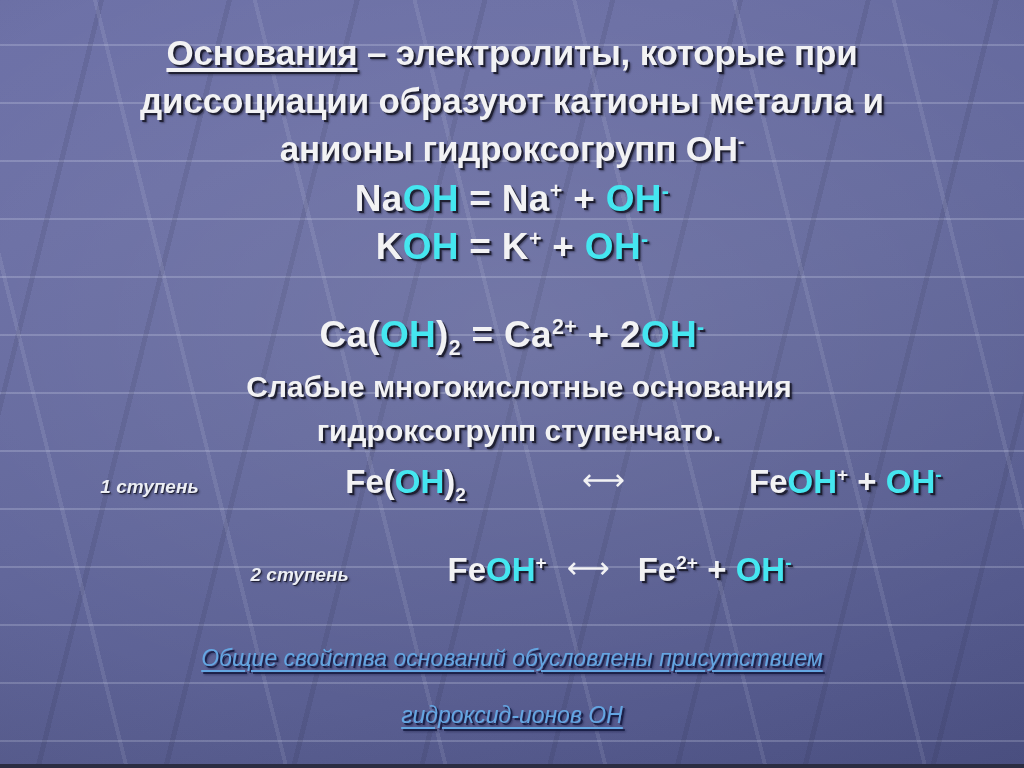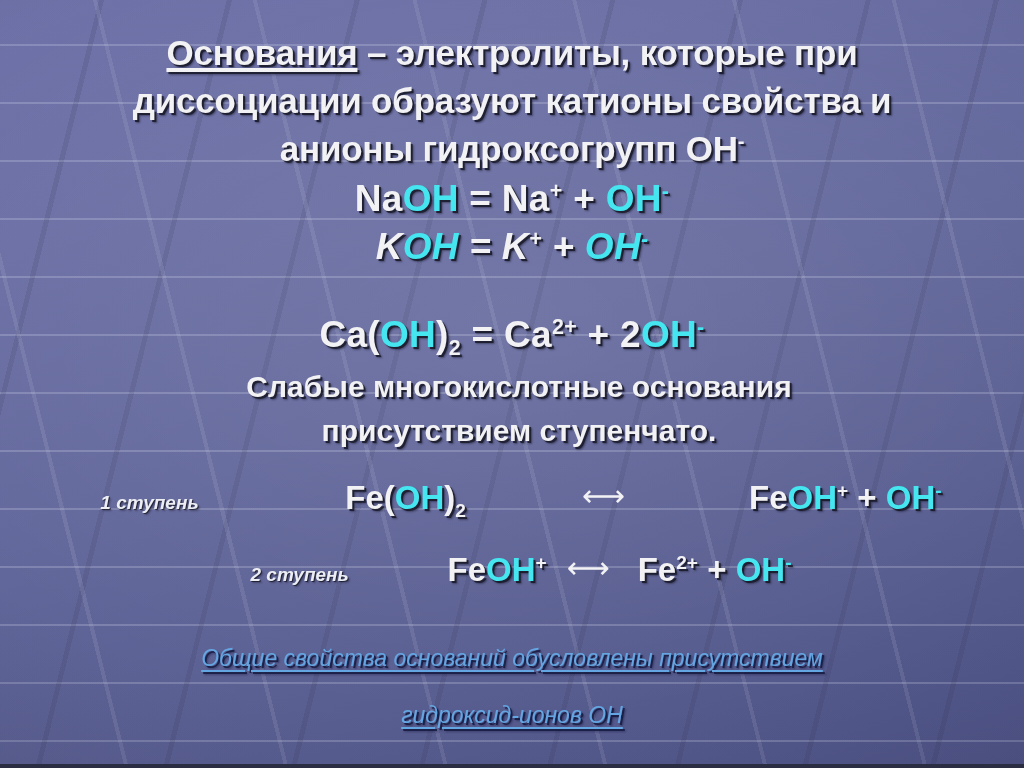--- a/index.html
+++ b/index.html
@@ -109,39 +109,39 @@
 
   .u-white {
     text-decoration: underline;
     text-decoration-thickness: 4px;
     text-underline-offset: 3px;
   }
 
   
   .eq { font-size: 37px; letter-spacing: 0.3px; }
   .e1 { top: 178px; }
-  .e2 { top: 226px; font-style: italic; }
+  .e2 { top: 226px; }
   .e3 { top: 274px; margin-top: 40px; }
 
   
   .mid { font-size: 30px; padding-left: 7px; }
   .m1 { top: 370px; }
   .m2 { top: 414px; }
 
   
   .step-row {
     position: absolute;
     left: 0;
     width: 100%;
     display: flex;
     align-items: baseline;
     justify-content: center;
     white-space: nowrap;
   }
-  .s1 { top: 479px; gap: 48px; }
+  .s1 { top: 463px; gap: 48px; }
   .s2 { top: 551px; }
 
   .step-label {
     font-size: 19px;
     font-style: italic;
     font-weight: bold;
     color: #eceef4;
     text-shadow:
       1px 1px 0 rgba(20,20,35,0.72),
       2px 2px 2px rgba(20,20,35,0.40);
@@ -199,21 +199,21 @@
   <div class="grid-layer grid-d2"></div>
   <div class="grid-layer vignette"></div>
 
   <div class="content">
 
     <div class="line title-line t1">
       <span class="wtext u-white">Основания</span><span class="wtext"> – электролиты, которые при</span>
     </div>
 
     <div class="line title-line t2">
-      <span class="wtext">диссоциации образуют катионы свойства и</span>
+      <span class="wtext">диссоциации образуют катионы металла и</span>
     </div>
 
     <div class="line title-line t3">
       <span class="wtext"><span>анионы гидроксогрупп ОН</span><sup>-</sup></span>
     </div>
 
     <div class="line eq e1">
       <span class="wtext"><span>Na</span><span class="cyan">OH</span><span> = Na</span><sup>+</sup><span> + </span><span class="cyan">OH</span><sup class="cyan">-</sup></span>
     </div>
 
@@ -222,21 +222,21 @@
     </div>
 
     <div class="line eq e3">
       <span class="wtext"><span>Ca(</span><span class="cyan">OH</span><span>)</span><sub>2</sub><span> = Ca</span><sup>2+</sup><span> + 2</span><span class="cyan">OH</span><sup class="cyan">-</sup></span>
     </div>
 
     <div class="line mid m1">
       <span class="wtext">Слабые многокислотные основания</span>
     </div>
     <div class="line mid m2">
-      <span class="wtext">присутствием ступенчато.</span>
+      <span class="wtext">гидроксогрупп ступенчато.</span>
     </div>
 
     <div class="step-row s1">
       <span class="step-label">1 ступень</span>
       <span class="step-eq"><span>Fe(</span><span class="cyan">OH</span><span>)</span><sub>2</sub></span>
       <span class="sp-a"></span>
       <span class="arrow">⟷</span>
       <span class="sp-b"></span>
       <span class="step-eq"><span>Fe</span><span class="cyan">OH</span><sup>+</sup><span> + </span><span class="cyan">OH</span><sup class="cyan">-</sup></span>
     </div>

